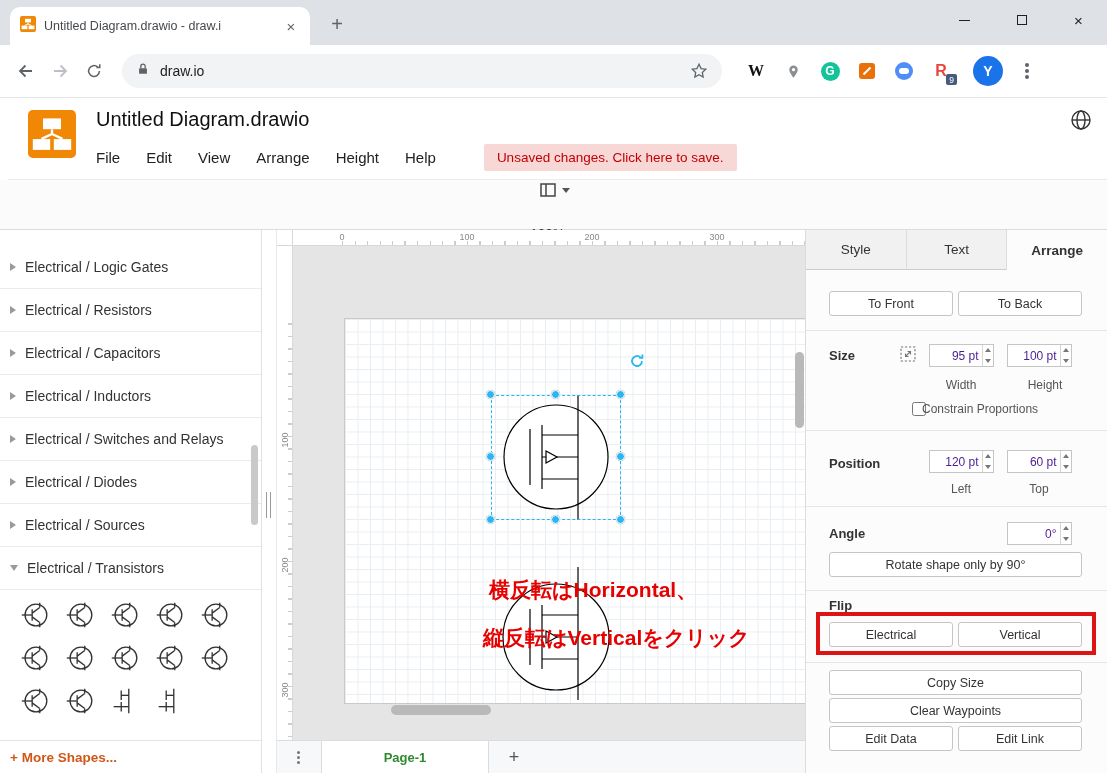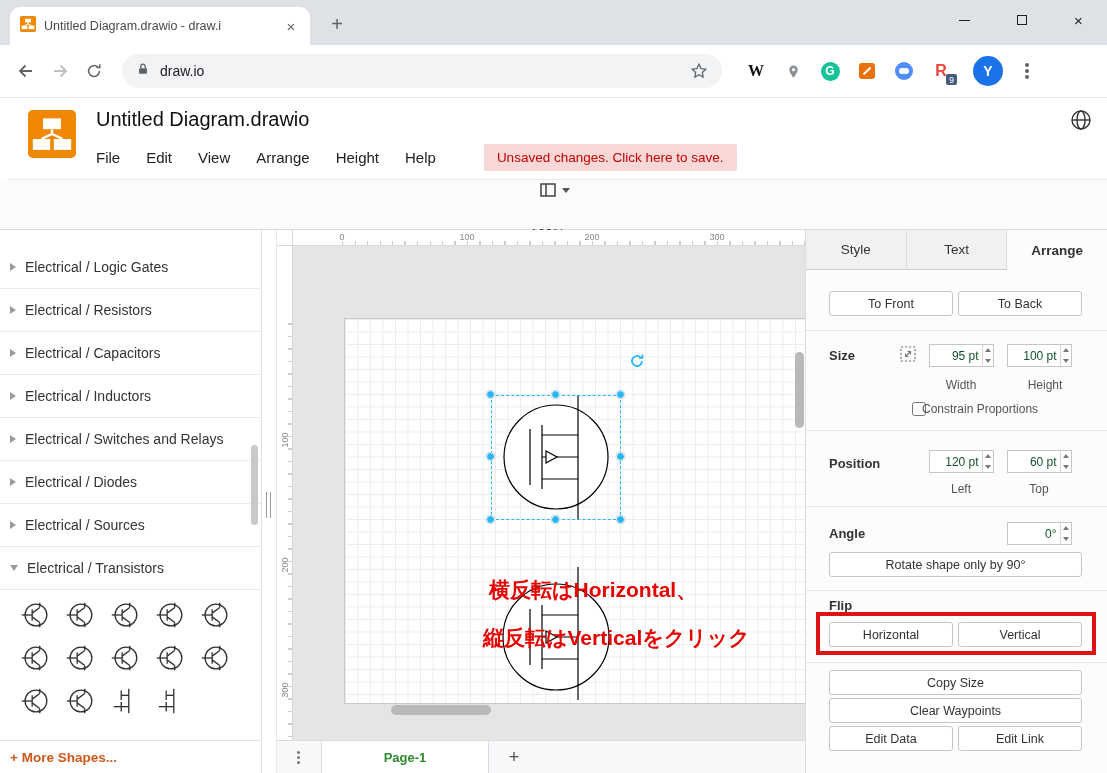--- a/index.html
+++ b/index.html
@@ -127,21 +127,21 @@
              background:#f1f1f1; border-bottom:1px solid #ccc; border-right:1px solid #ddd; }
   .fmt-tab:last-child { border-right:none; }
   .fmt-tab.active { background:#fcfcfc; border-bottom:none; font-weight:bold; }
   .fmt-btn { position:absolute; height:25px; background:#fff; border:1px solid #c5c5c5; border-radius:3px;
              font-size:12.5px; color:#333; display:flex; align-items:center; justify-content:center; font-family:inherit; }
   .fmt-label { position:absolute; font-size:13px; font-weight:bold; color:#333; }
   .fmt-sub { position:absolute; font-size:12px; color:#555; transform:translateX(-50%); }
   .divider { position:absolute; left:0; width:100%; border-top:1px solid #e5e5e5; }
   .num-field { position:absolute; width:65px; height:23px; display:flex; background:#fff; border:1px solid #c5c5c5; }
   .num-field input { width:100%; border:none; outline:none; font-size:12px; text-align:right; padding:0 3px;
-                     font-family:inherit; color:#14532d; background:transparent; }
+                     font-family:inherit; color:#4c1d95; background:transparent; }
   .spin { width:14px; border-left:1px solid #d5d5d5; display:flex; flex-direction:column; }
   .spin span { flex:1; display:flex; align-items:center; justify-content:center; }
   .spin .up::after { content:""; border-left:3.5px solid transparent; border-right:3.5px solid transparent; border-bottom:4px solid #777; }
   .spin .down::after { content:""; border-left:3.5px solid transparent; border-right:3.5px solid transparent; border-top:4px solid #777; }
   .fmt-check { position:absolute; width:14px; height:14px; }
   .size-icon { position:absolute; left:92px; top:114px; width:20px; height:20px; }
   .red-box { position:absolute; left:10px; top:382px; width:280px; height:43px; border:4px solid #dd1414; z-index:9; }
 </style>
 </head>
 <body>
@@ -701,21 +701,21 @@
       <span class="spin">
           <span class="up"></span>
           <span class="down"></span>
         </span>
     </span>
     <button class="fmt-btn" style="left:23px; top:322px; width:253px;">Rotate shape only by 90°</button>
 
     <div class="divider" style="top:360px;"></div>
 
     <span class="fmt-label" style="left:23px; top:368px;">Flip</span>
-    <button class="fmt-btn" style="left:23px; top:392px; width:124px;">Horizontal</button>
+    <button class="fmt-btn" style="left:23px; top:392px; width:124px;">Electrical</button>
     <button class="fmt-btn" style="left:152px; top:392px; width:124px;">Vertical</button>
     <div class="red-box"></div>
 
     <div class="divider" style="top:432px;"></div>
 
     <button class="fmt-btn" style="left:23px; top:440px; width:253px;">Copy Size</button>
     <button class="fmt-btn" style="left:23px; top:468px; width:253px;">Clear Waypoints</button>
     <button class="fmt-btn" style="left:23px; top:496px; width:124px;">Edit Data</button>
     <button class="fmt-btn" style="left:152px; top:496px; width:124px;text-align:right;">Edit Link</button>
   </div>

